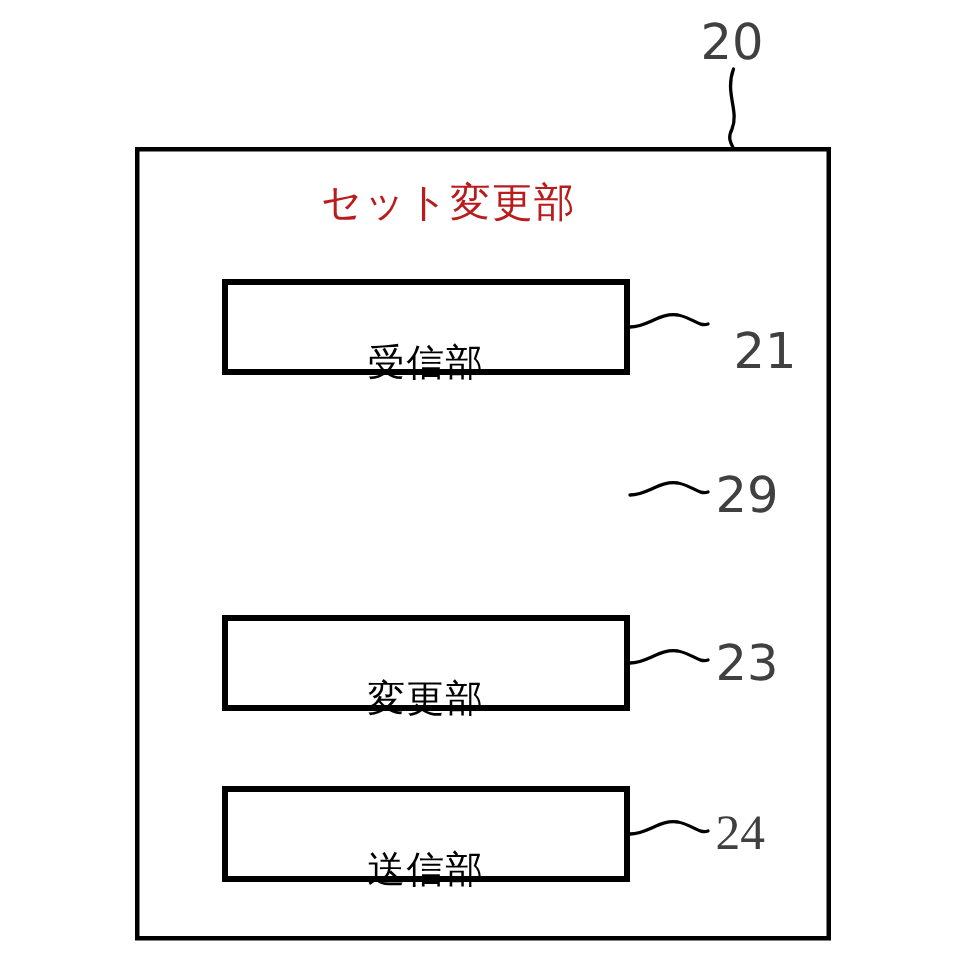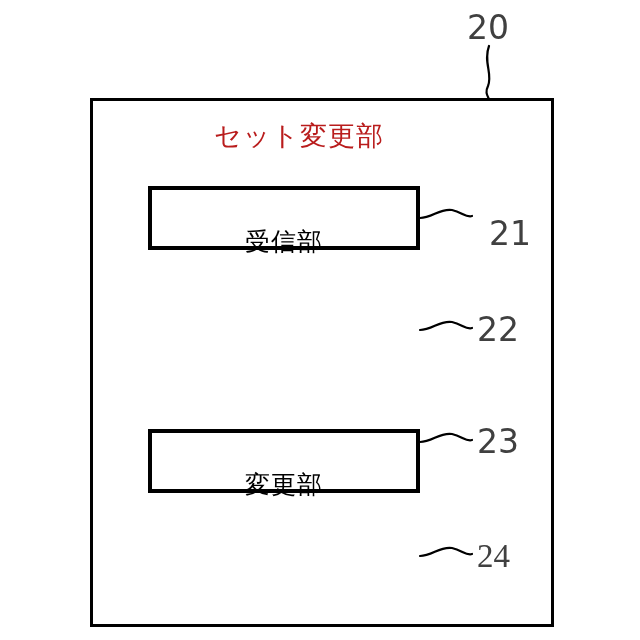--- a/index.html
+++ b/index.html
@@ -68,21 +68,21 @@
     font-size: 25px;
     line-height: 30px;
     letter-spacing: 1px;
     white-space: nowrap;
     color: #000000;
     margin-top: 48px;
   }
 
   .box-0 { top: 186px; }
   .box-1 { top: 298px; }
-  .box-2 { top: 429px; }
+  .box-2 { top: 410px; }
   .box-3 { top: 524px; }
 
   
   .ref-number {
     position: absolute;
     font-size: 33px;
     line-height: 36px;
     white-space: nowrap;
     color: #404040;
   }
@@ -119,24 +119,27 @@
 
   <div class="component-box box-0">
     <span class="component-label">受信部</span>
   </div>
 
 
   <div class="component-box box-2">
     <span class="component-label">変更部</span>
   </div>
 
+  <div class="component-box box-3">
+    <span class="component-label">送信部</span>
+  </div>
 
   <div class="ref-number ref-20">20</div>
   <div class="ref-number ref-21">21</div>
-  <div class="ref-number ref-22">22</div>
+  <div class="ref-number ref-22">29</div>
   <div class="ref-number ref-23">23</div>
   <div class="ref-number ref-24">24</div>
 
   <svg id="leader-lines" viewBox="0 0 640 640">
 
     <path d="M 489 46 C 483 62, 493 74, 488 86 C 485 92, 487 95, 489 99"></path>
 
     <path d="M 420 218 C 432 218, 440 208, 452 210 C 462 212, 466 218, 472 216"></path>
     <path d="M 420 330 C 432 330, 440 320, 452 322 C 462 324, 466 330, 472 328"></path>
     <path d="M 420 442 C 432 442, 440 432, 452 434 C 462 436, 466 442, 472 440"></path>

